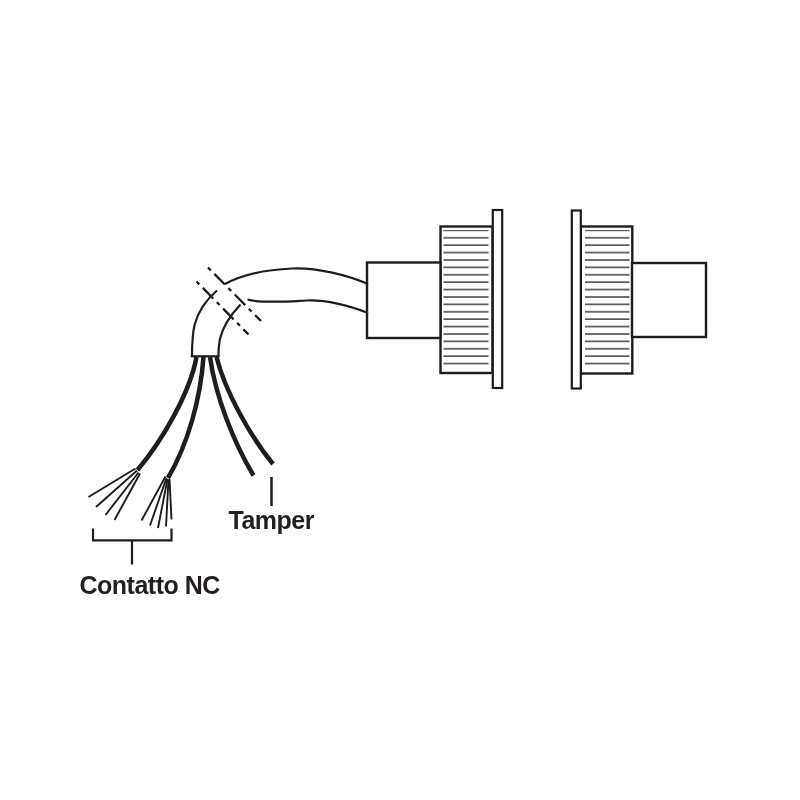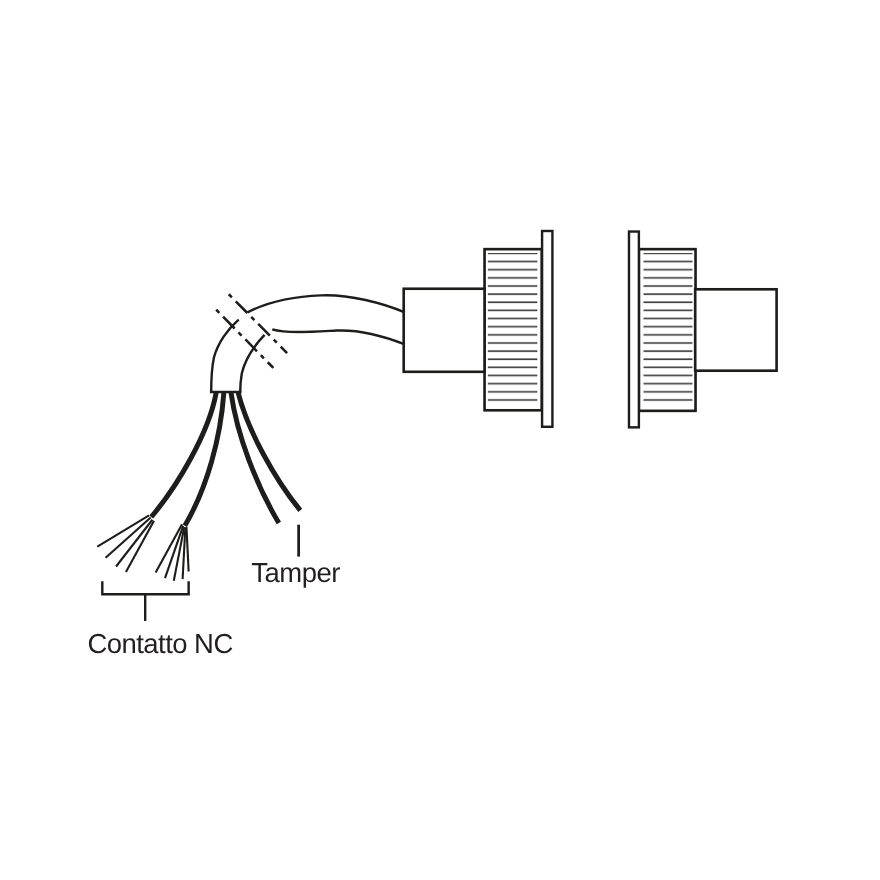--- a/index.html
+++ b/index.html
@@ -8,21 +8,21 @@
     --text:#231f20;
     --background:#ffffff;
   }
   html,body{margin:0;padding:0;}
   body{
     width:800px;height:800px;
     background:var(--background);
     font-family:"Liberation Sans", sans-serif;
     overflow:hidden;
   }
-  .page{width:800px;height:621px;position:relative;background:var(--background);}
+  .page{width:800px;height:621px;position:relative;background:var(--background);font-weight:bold;}
   svg{display:block;}
   .stroke{stroke:var(--line);fill:none;}
   .shape{stroke:var(--line);fill:#ffffff;}
   .wire{stroke:var(--line);fill:none;stroke-linecap:butt;}
   .label{
     fill:var(--text);
     font-family:"Liberation Sans", sans-serif;
     font-size:25px;
     letter-spacing:-0.5px;
   }

